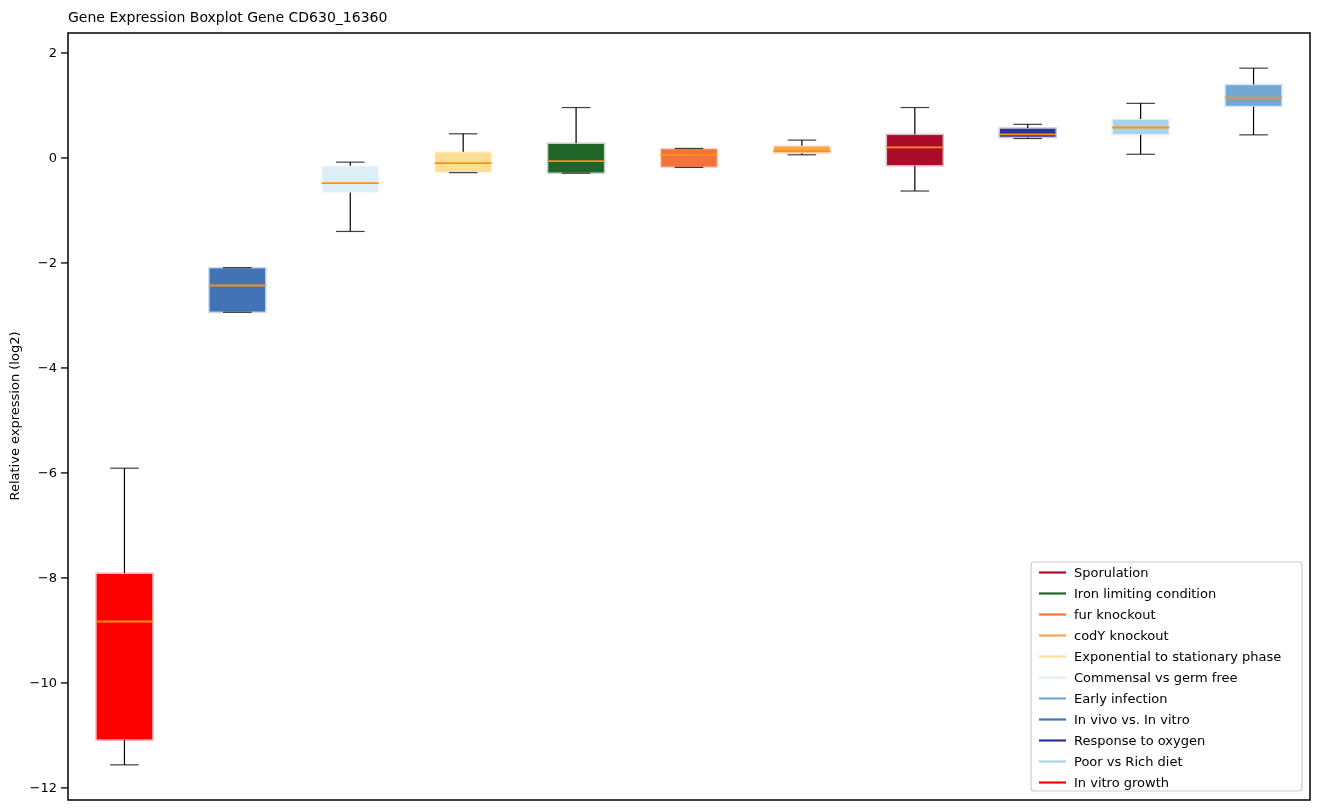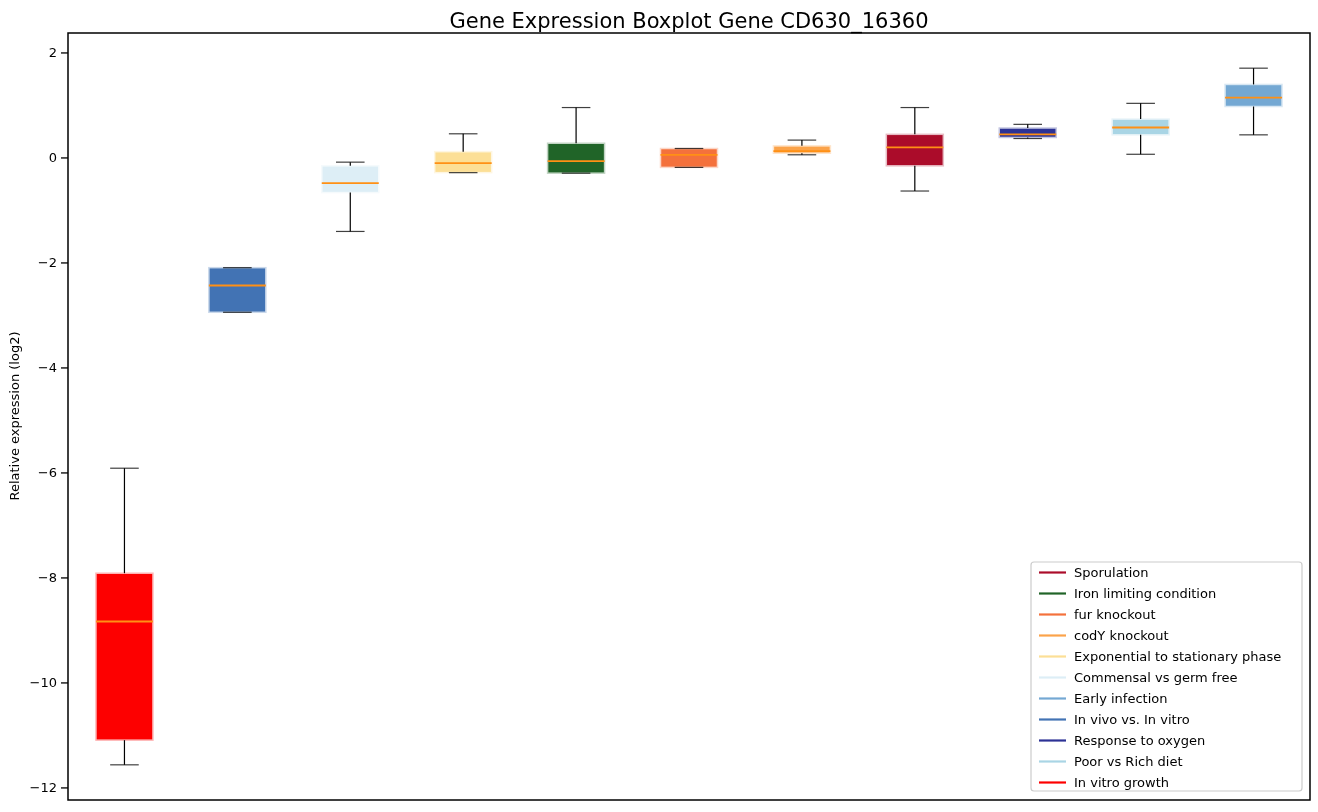--- a/index.html
+++ b/index.html
@@ -13,22 +13,21 @@
     width: 1318px;
     height: 812px;
     background: #ffffff;
     overflow: hidden;
   }
   .chart-title {
     position: absolute;
     left: 68px;
     top: 9px;
     width: 1242px;
-    text-align: center;
-    font-size: 21px;
+    font-size: 14px;
     color: #000000;
     white-space: nowrap;
   }
   .y-label {
     position: absolute;
     left: 14px;
     top: 416px;
     transform: translate(-50%, -50%) rotate(-90deg);
     font-size: 13px;
     color: #000000;

